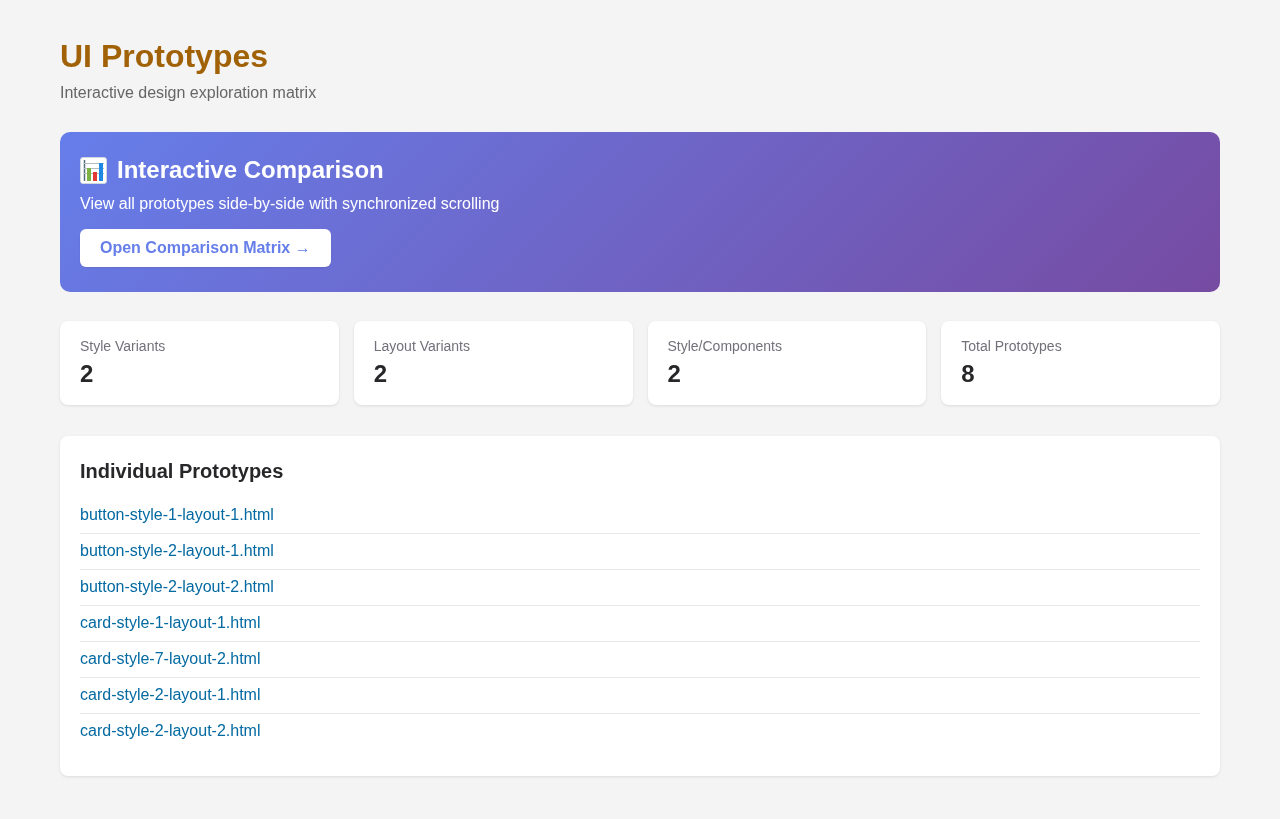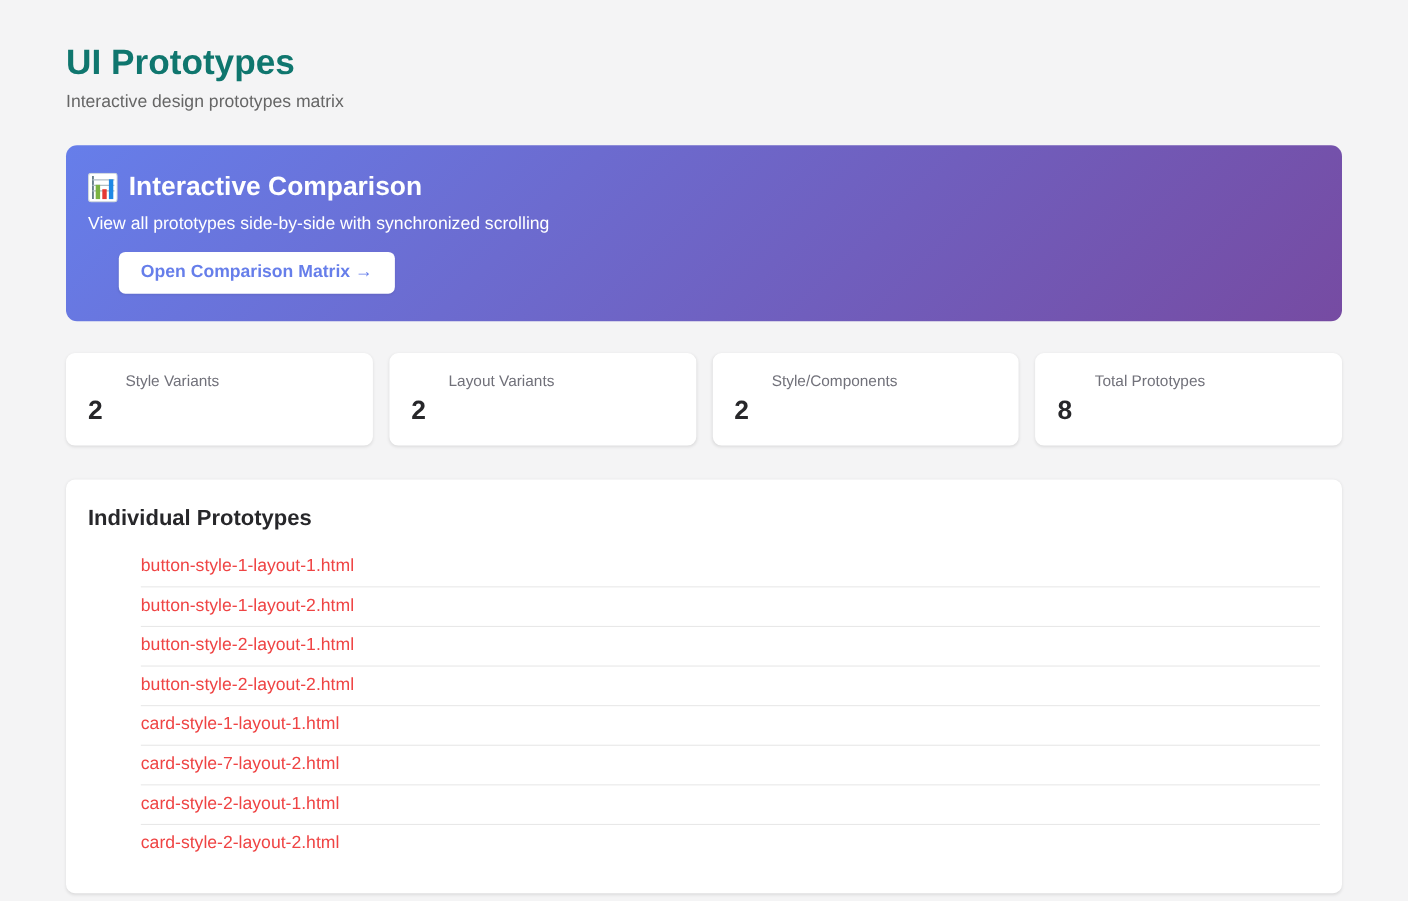--- a/index.html
+++ b/index.html
@@ -14,21 +14,21 @@
     width: 1160px;
     margin: 0 auto;
     padding-top: 38px;
     padding-bottom: 40px;
   }
   
   .page-title {
     font-size: 32px;
     font-weight: bold;
     margin: 0 0 9px 0;
-    color: #0f766e;
+    color: #a16207;
   }
   .page-subtitle {
     font-size: 16px;
     color: #666666;
     margin: 0 0 30px 0;
   }
   
   .banner {
     background: linear-gradient(135deg, #667eea 0%, #764ba2 100%);
     border-radius: 10px;
@@ -54,39 +54,37 @@
     background: #ffffff;
     color: #667eea;
     font-family: "Liberation Sans", sans-serif;
     font-size: 16px;
     font-weight: bold;
     border: none;
     border-radius: 6px;
     padding: 10px 20px;
     cursor: pointer;
     box-shadow: 0 1px 2px rgba(0,0,0,0.08);
-    margin-left: 28px;
   }
   
   .stats-row {
     display: grid;
     grid-template-columns: repeat(4, 1fr);
     gap: 15px;
     margin-bottom: 31px;
   }
   .stat-card {
     background: #ffffff;
     border-radius: 8px;
     padding: 17px 20px;
     box-shadow: 0 1px 3px rgba(0,0,0,0.10);
   }
   .stat-label {
     font-size: 14px;
     color: #71717a;
-    margin-left: 34px;
   }
   .stat-value {
     font-size: 24px;
     font-weight: bold;
     color: #27272a;
     margin-top: 6px;
   }
   
   .proto-card {
     background: #ffffff;
@@ -97,36 +95,35 @@
   .proto-heading {
     font-size: 20px;
     font-weight: bold;
     color: #27272a;
     margin: 0 0 15px 0;
   }
   .proto-list { display: block; }
   .proto-link {
     display: block;
     font-size: 16px;
-    color: #ef4444;
+    color: #0369a1;
     text-decoration: none;
     padding: 8px 0 9px 0;
     border-bottom: 1px solid #e8e8e8;
     cursor: pointer;
-    margin-left: 48px;
   }
   .proto-link:last-child { border-bottom: none; }
 </style>
 </head>
 <body>
 
 <div class="container">
 
   <h1 class="page-title">UI Prototypes</h1>
-  <p class="page-subtitle">Interactive design prototypes matrix</p>
+  <p class="page-subtitle">Interactive design exploration matrix</p>
 
   <div class="banner">
     <div class="banner-title">
       <svg class="banner-icon" viewBox="0 0 27 27" aria-hidden="true">
         <rect x="0.5" y="0.5" width="26" height="26" rx="2.5" fill="#ffffff" stroke="#cfd8dc"></rect>
         <line x1="4.5" y1="3" x2="4.5" y2="24" stroke="#546e7a" stroke-width="1.5"></line>
         <line x1="4" y1="6.5" x2="24" y2="6.5" stroke="#b0bec5" stroke-width="1"></line>
         <line x1="4" y1="11.5" x2="24" y2="11.5" stroke="#b0bec5" stroke-width="1"></line>
         <line x1="4" y1="16.5" x2="24" y2="16.5" stroke="#b0bec5" stroke-width="1"></line>
         <rect x="7" y="11" width="4" height="13" fill="#7cb342"></rect>
@@ -155,21 +152,20 @@
     <div class="stat-card">
       <div class="stat-label">Total Prototypes</div>
       <div class="stat-value">8</div>
     </div>
   </div>
 
   <div class="proto-card">
     <h2 class="proto-heading">Individual Prototypes</h2>
     <div class="proto-list">
       <a class="proto-link" href="#">button-style-1-layout-1.html</a>
-      <a class="proto-link" href="#">button-style-1-layout-2.html</a>
       <a class="proto-link" href="#">button-style-2-layout-1.html</a>
       <a class="proto-link" href="#">button-style-2-layout-2.html</a>
       <a class="proto-link" href="#">card-style-1-layout-1.html</a>
       <a class="proto-link" href="#">card-style-7-layout-2.html</a>
       <a class="proto-link" href="#">card-style-2-layout-1.html</a>
       <a class="proto-link" href="#">card-style-2-layout-2.html</a>
     </div>
   </div>
 
 </div>

